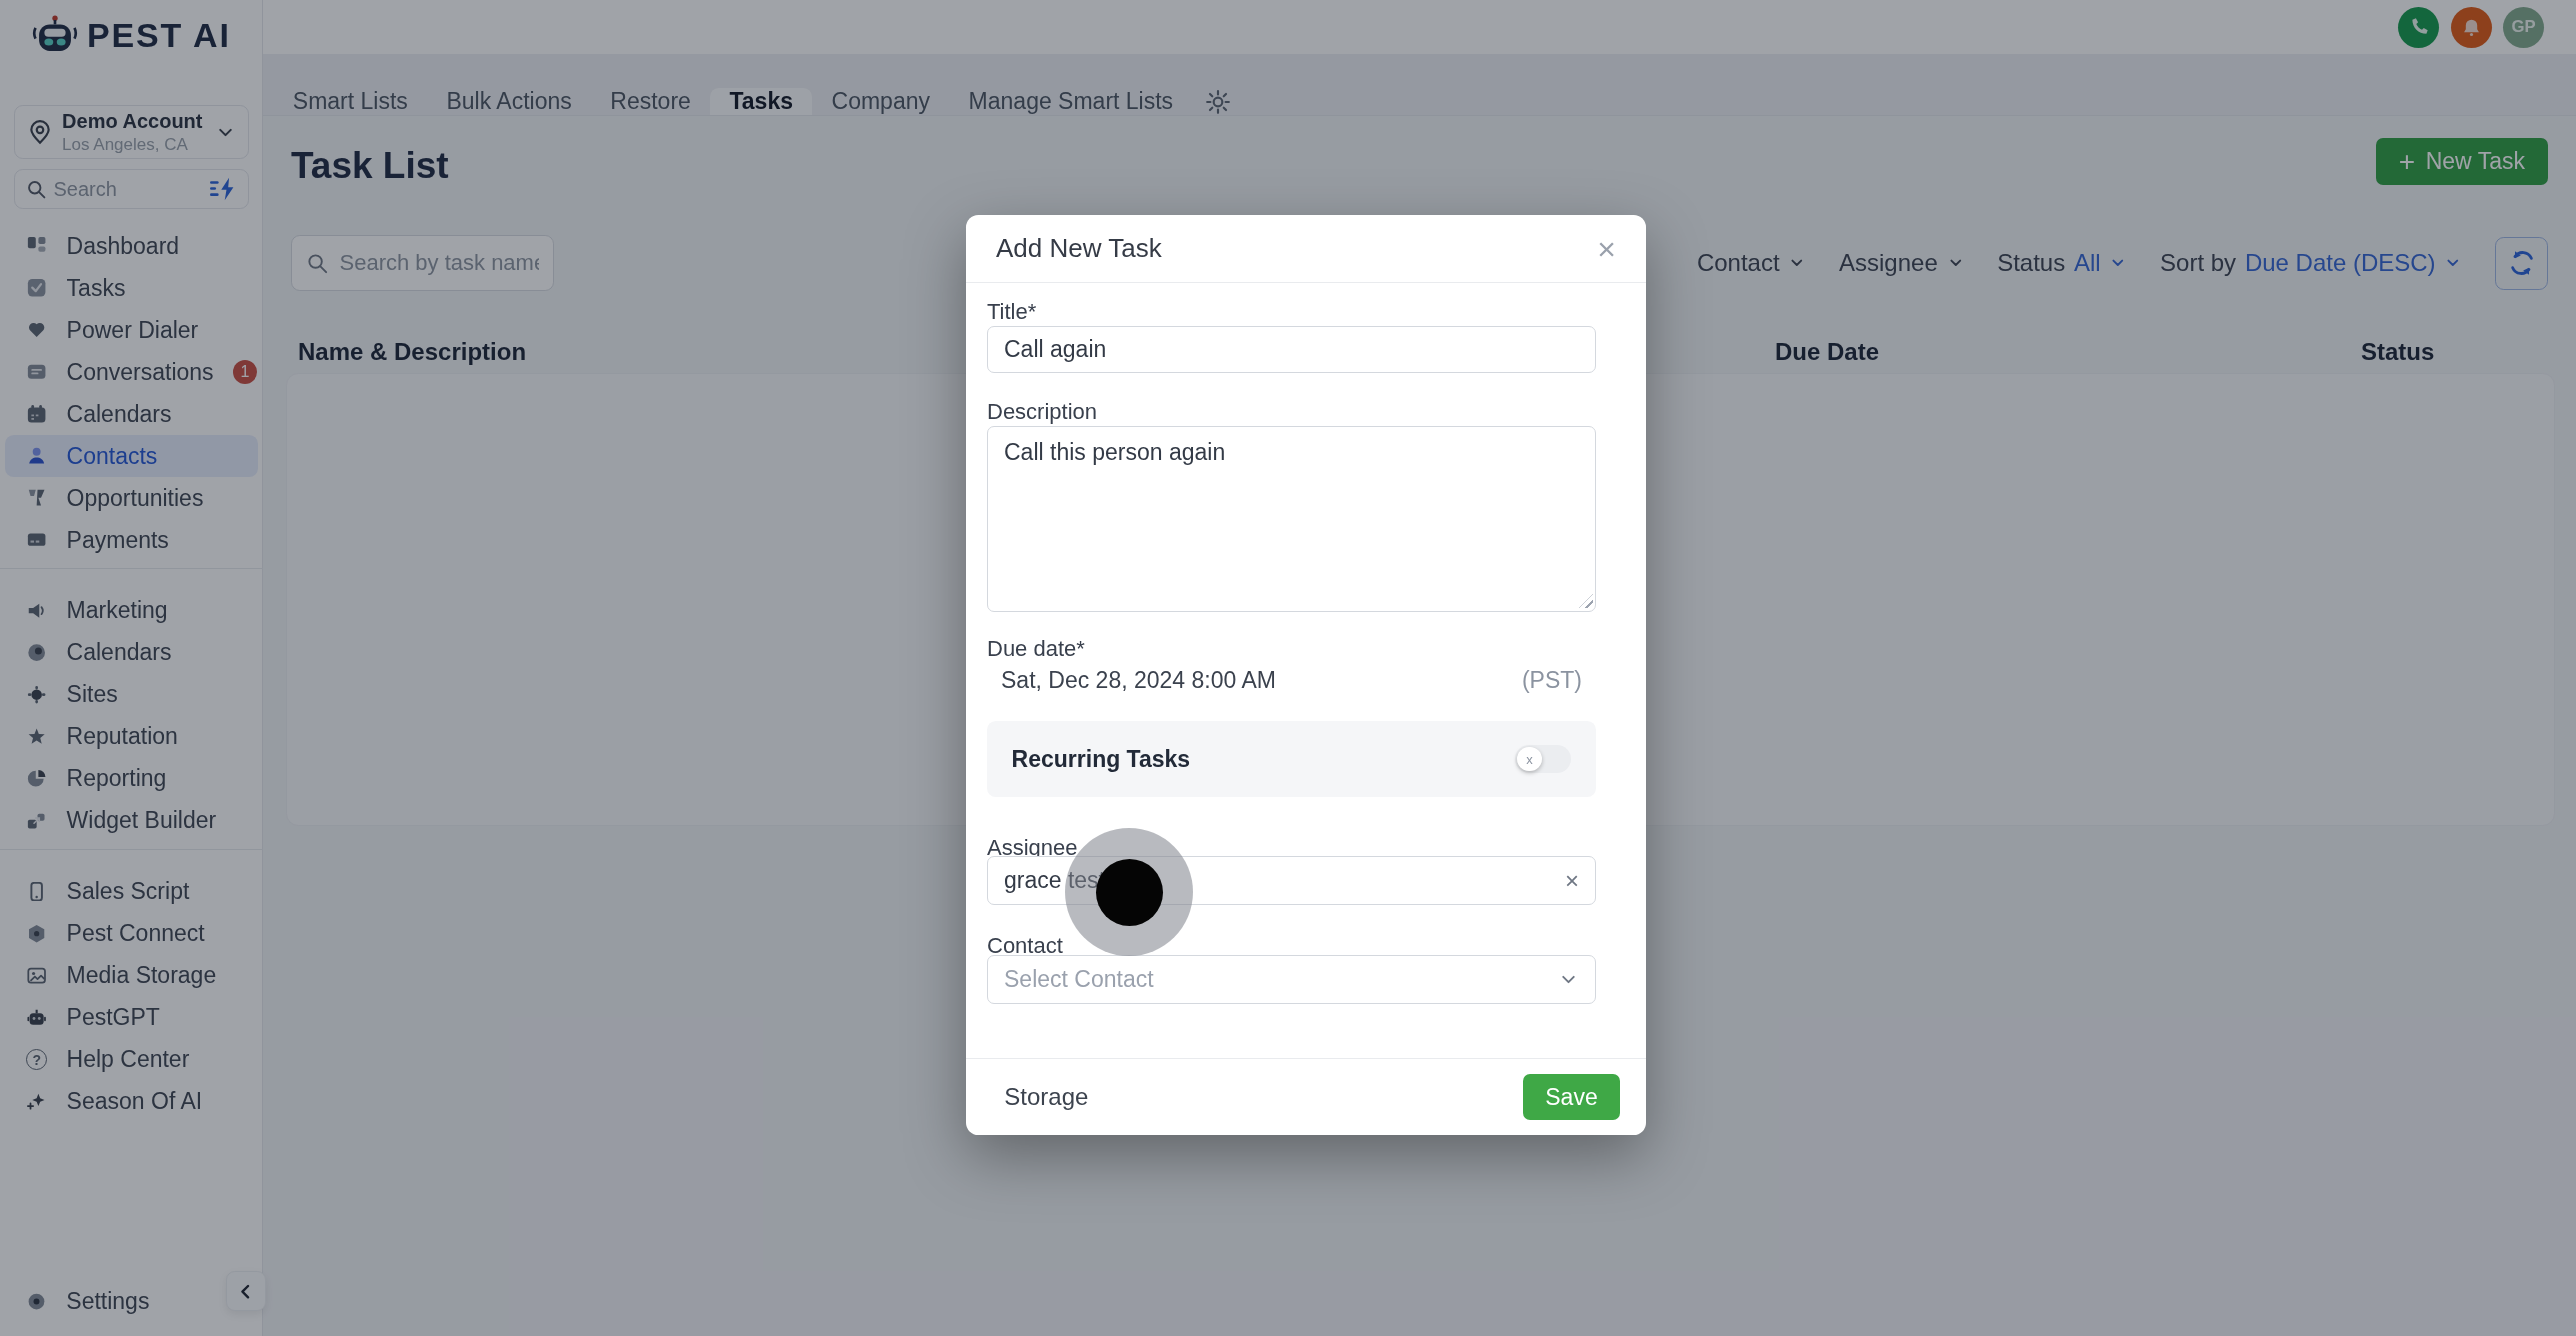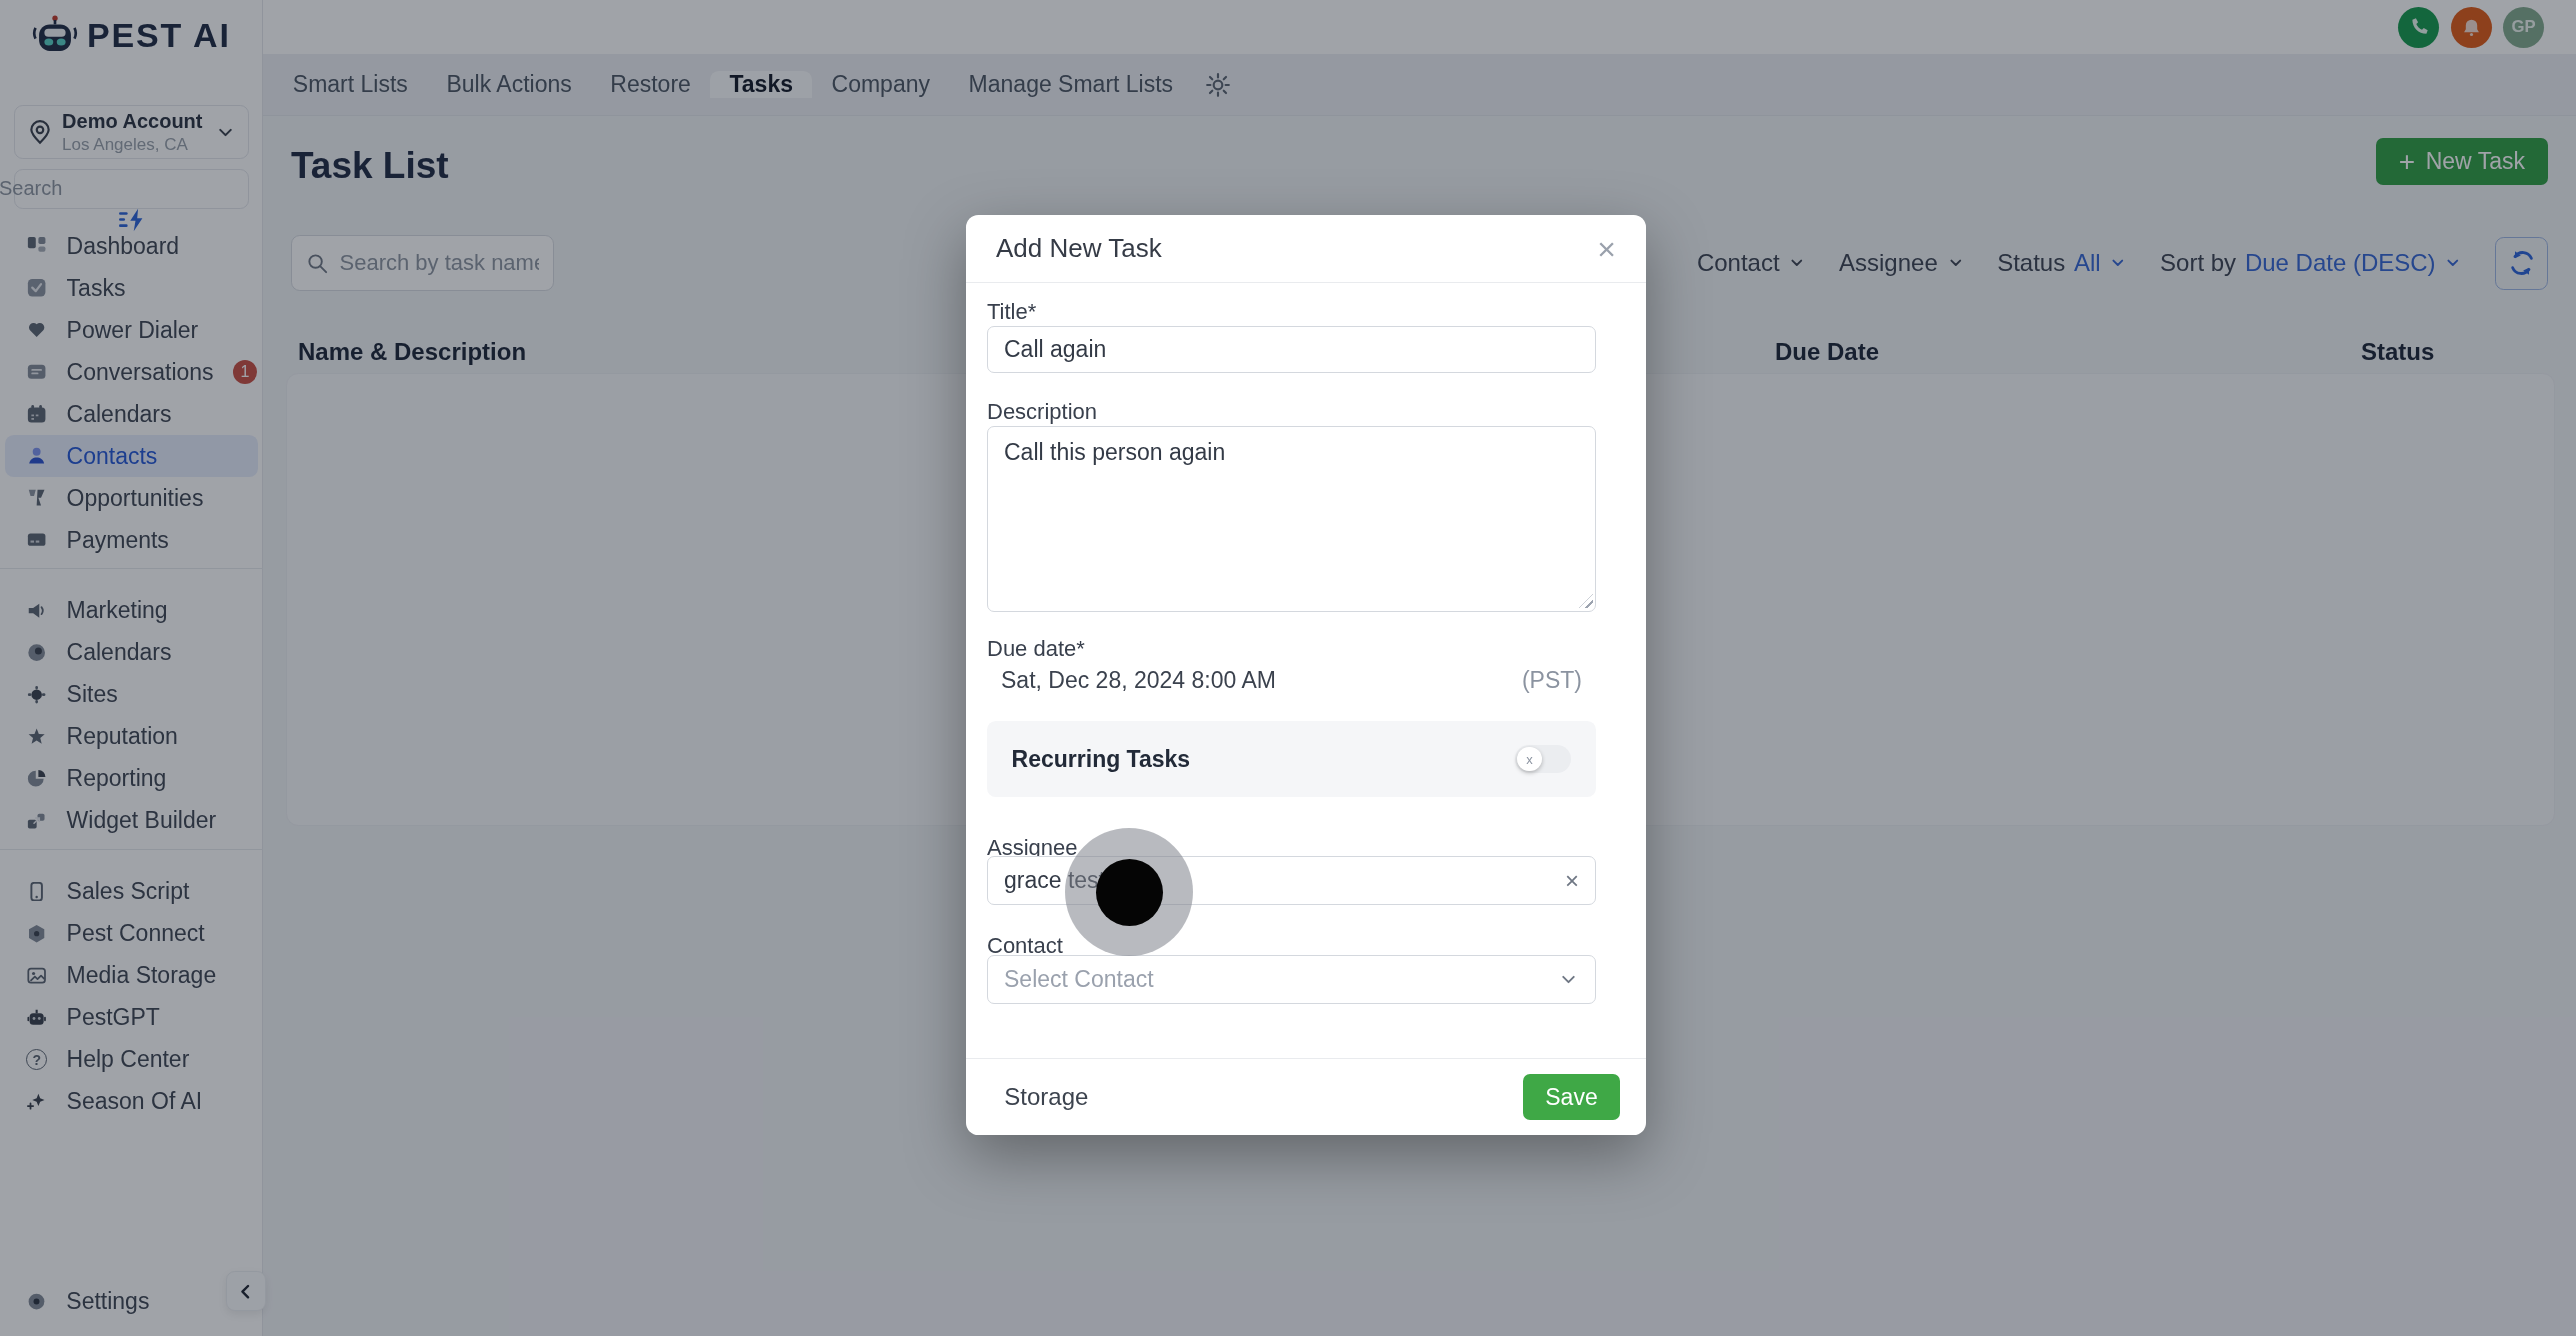--- a/index.html
+++ b/index.html
@@ -8,21 +8,21 @@
   .app { position:relative; width:2576px; height:1336px; }
 
   
   .sidebar { position:absolute; left:0; top:0; width:263px; height:1336px; background:#ffffff; border-right:0.9px solid #e4e7ec; z-index:10; }
   .logo-row { position:absolute; top:12.3px; left:0; width:263px; display:flex; align-items:center; justify-content:center; gap:8.8px; }
   .logo-name { font-size:34px; font-weight:700; letter-spacing:1.8px; color:#1e2a44; }
   .account-box { position:absolute; top:105px; left:14px; width:235px; height:54px; border:0.9px solid #e4e7ec; border-radius:8.8px; display:flex; align-items:center; padding:0 12.3px; gap:8.8px; background:#fff; cursor:pointer; }
   .account-text { flex:1; line-height:1.25; }
   .account-name { font-size:20px; font-weight:700; color:#2b3342; }
   .account-loc { font-size:17px; color:#98a0ab; }
-  .search-box { position:absolute; top:169px; left:14px; width:235px; height:40px; border:0.9px solid #e4e7ec; border-radius:8.8px; display:flex; align-items:center; padding:0 10.5px; gap:7px; background:#fff;flex-direction:column; }
+  .search-box { position:absolute; top:169px; left:14px; width:235px; height:40px; border:0.9px solid #e4e7ec; border-radius:8.8px; display:flex; align-items:center; padding:0 10.5px; gap:7px; background:#fff; }
   .search-box input { border:none; outline:none; flex:1; font-size:20px; color:#39404d; min-width:0; background:transparent; font-family:inherit; }
   .search-box input::placeholder { color:#8d95a1; }
   .bolt-wrap { display:flex; align-items:center; gap:2.6px; }
 
   .nav { position:absolute; top:225px; left:0; width:263px; }
   .nav-item { height:42px; margin:0 5.3px; border-radius:8.8px; display:flex; align-items:center; padding:0 21px; gap:19.3px; cursor:pointer; }
   .nav-item .lbl { font-size:23px; color:#3f4654; }
   .nav-item.active { background:#e7edfc; }
   .nav-item.active .lbl { color:#2457d6; font-weight:500; }
   .nav-ico { width:21px; height:21px; flex:0 0 21px; display:flex; align-items:center; justify-content:center; }
@@ -35,21 +35,21 @@
   .hc-circle { width:21px; height:21px; border-radius:50%; border:1.8px solid #5b6472; color:#5b6472; font-size:14px; font-weight:700; display:flex; align-items:center; justify-content:center; }
 
   
   .main { position:absolute; left:263px; top:0; width:2313px; height:1336px; }
   .topband { position:absolute; top:0; left:0; width:2313px; height:54px; background:#fff; display:flex; align-items:center; justify-content:flex-end; gap:11.4px; padding-right:32px; }
   .circle-btn { width:41px; height:41px; border-radius:50%; display:flex; align-items:center; justify-content:center; cursor:pointer; }
   .phone-btn { background:#159a4e; }
   .bell-btn { background:#e05a17; }
   .avatar { background:#83aa8e; color:#eef6f0; font-size:16.7px; font-weight:700; }
 
-  .tabbar { position:absolute; top:54px; left:0; width:2313px; height:62px; background:#edeff3; border-bottom:0.9px solid #e3e6eb; display:flex; align-items:center; padding-left:10.5px; }
+  .tabbar { position:absolute; top:54px; left:0; width:2313px; height:62px; background:#edeff3; border-bottom:0.9px solid #e3e6eb; display:flex; align-items:flex-end; padding-left:10.5px; }
   .tab { display:flex; align-items:center; padding:0 19.3px; font-size:23px; color:#4b5563; cursor:pointer; }
   .tab.active { background:#fbfcfd; border-radius:8.8px 8.8px 0 0; color:#111827; font-weight:700; }
   .tab-gear { display:flex; align-items:center; padding:0 12.3px; cursor:pointer; }
 
   .content { position:absolute; top:117px; left:0; width:2313px; height:1220px; background:#f1f3f6; }
   .page-title { position:absolute; left:28px; top:28px; font-size:37px; font-weight:700; color:#1f2a44; }
   .new-task-btn { position:absolute; right:28px; top:21px; height:47px; background:#2f9e44; border:none; border-radius:7px; color:#fff; font-size:23px; font-family:inherit; display:flex; align-items:center; gap:10.5px; padding:0 23px; cursor:pointer; }
   .new-task-plus { font-size:28px; font-weight:400; line-height:1; }
 
   .task-search { position:absolute; left:28px; top:118px; width:263px; height:56px; background:#fff; border:0.9px solid #d7dbe1; border-radius:8.8px; display:flex; align-items:center; gap:10.5px; padding:0 14px; }

